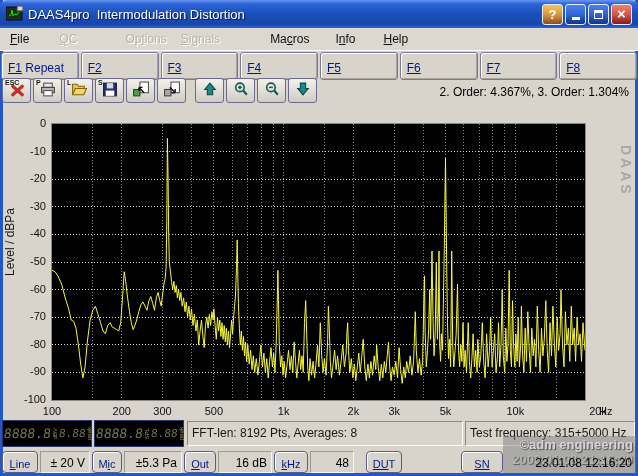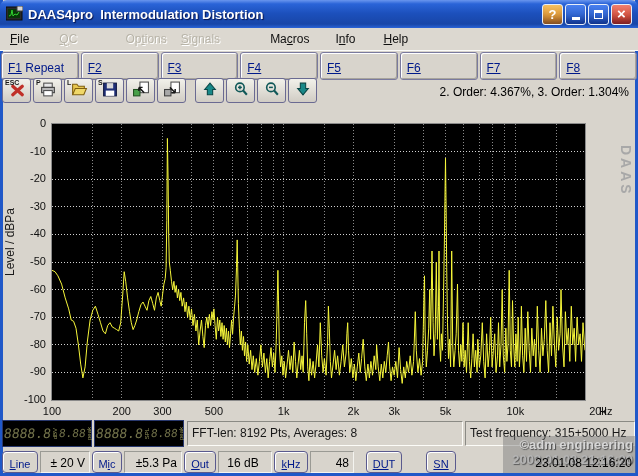--- a/index.html
+++ b/index.html
@@ -5,21 +5,21 @@
   *{margin:0;padding:0;box-sizing:border-box;}
   html,body{width:638px;height:476px;}
   body{font-family:"Liberation Sans",sans-serif;background:#808080;}
   .window{position:relative;width:638px;height:476px;background:#d8d4cc;overflow:hidden;
     box-shadow:inset 3px 0 0 #2058c8, inset -3px 0 0 #2058c8, inset 0 -3px 0 #2058c8;}
   
   .titlebar{position:absolute;left:0;top:0;width:638px;height:28px;display:flex;align-items:center;
     background:linear-gradient(#6a96ee 0%,#2a64d8 14%,#1c50bc 48%,#1846a8 86%,#2a64d8 100%);
     border-radius:7px 7px 0 0;}
   .appicon{width:17px;height:16px;margin:0 5px 0 6px;flex:0 0 auto;}
-  .title{color:#fff;font-weight:bold;font-size:13px;white-space:pre;text-shadow:1px 1px 1px rgba(0,0,40,.75);}
+  .title{color:#fff;font-weight:normal;font-size:13px;white-space:pre;text-shadow:1px 1px 1px rgba(0,0,40,.75);}
   .winbtns{margin-left:auto;display:flex;margin-right:6px;}
   .tbtn{width:21px;height:21px;margin-left:2px;border:1px solid #e8eef8;border-radius:3px;
     display:flex;align-items:center;justify-content:center;color:#fff;font-weight:bold;font-size:13px;
     box-shadow:inset 0 -9px 8px -6px rgba(0,0,60,.45);}
   .tbtn.help{background:linear-gradient(#f6c060,#c87818);}
   .tbtn.min,.tbtn.max{background:linear-gradient(#4a80f0,#1c50b8);}
   .tbtn.close{background:linear-gradient(#f08070,#c03018);font-size:15px;line-height:10px;}
   .glyph-min{width:8px;height:3px;background:#fff;margin-top:9px;}
   .glyph-max{width:9px;height:9px;border:1px solid #fff;border-top:3px solid #fff;}
   
@@ -278,25 +278,25 @@
   </div>
 
   <div class="panel" id="fftpanel">FFT-len: 8192 Pts, Averages: 8</div>
   <div class="panel" id="testpanel">Test frequency: 315+5000 Hz</div>
 
   <button class="bbtn" style="left:2px;width:36px;"><u>L</u>ine</button>
   <div class="bfield" style="left:40px;width:50px;">± 20 V</div>
   <button class="bbtn" style="left:92px;width:30px;">M<u>i</u>c</button>
   <div class="bfield" style="left:124px;width:58px;">±5.3 Pa</div>
   <button class="bbtn" style="left:184px;width:32px;"><u>O</u>ut</button>
-  <div class="bfield" style="left:218px;width:54px;text-align:center;">16 dB</div>
+  <div class="bfield" style="left:218px;width:54px;">16 dB</div>
   <button class="bbtn" style="left:274px;width:34px;"><u>k</u>Hz</button>
   <div class="bfield" style="left:310px;width:44px;">48</div>
   <button class="bbtn" style="left:366px;width:36px;"><u>DU</u>T</button>
-  <button class="bbtn" style="left:426px;width:30px;"><u>SN</u></button>
+  <button class="bbtn" style="left:461px;width:42px;"><u>SN</u></button>
   <div class="datetime">23.01.08 12:16:20</div>
 
   <div class="overlay">
     <div class="ov1">©adm engineering</div>
     <div class="ov2">2003.01.08 21:16:20</div>
   </div>
 
 </div>
 
 </body></html>

